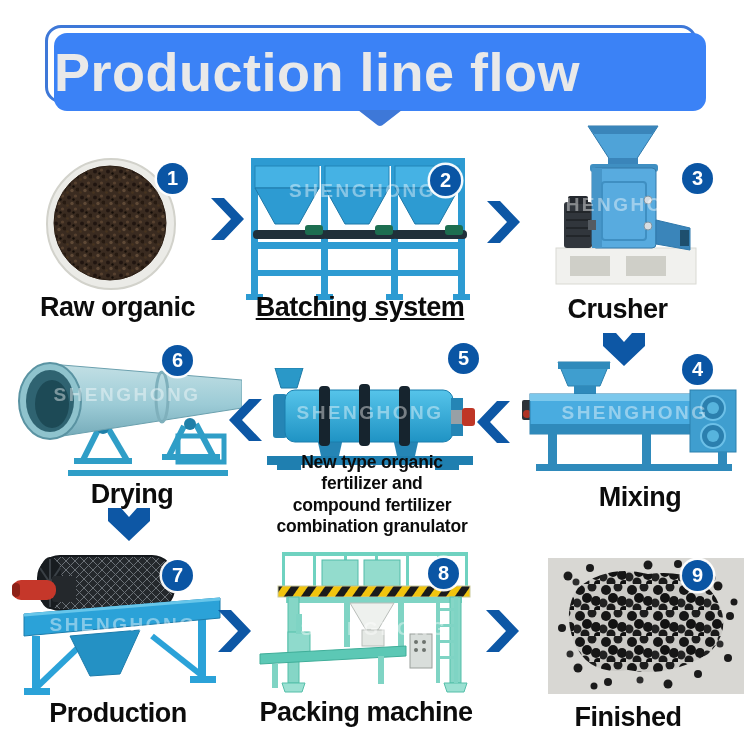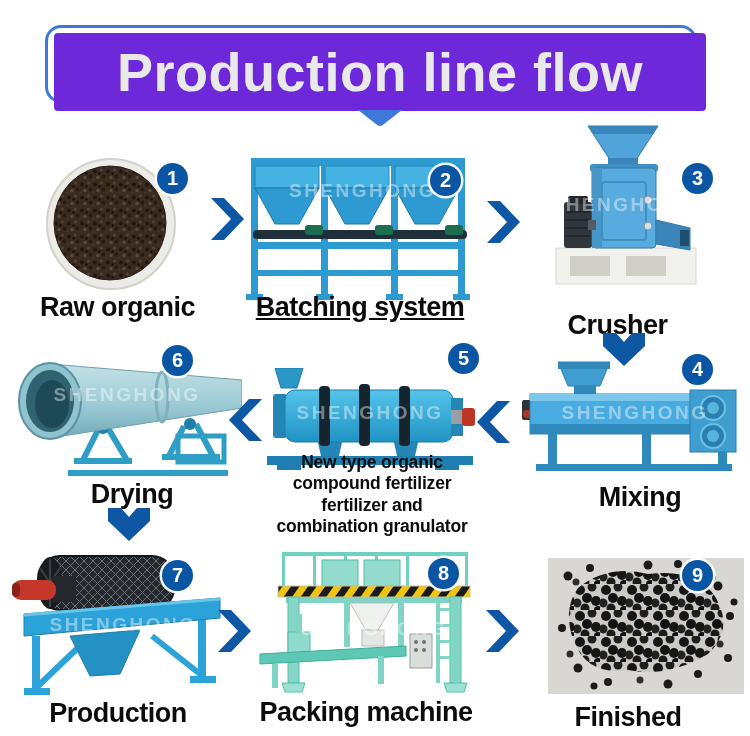--- a/index.html
+++ b/index.html
@@ -1,22 +1,22 @@
 <!DOCTYPE html>
 <html><head>
 <meta charset="utf-8">
 <style>
   html,body{margin:0;padding:0;background:#fff;}
   .stage{position:relative;width:750px;height:736px;background:#ffffff;
          font-family:"Liberation Sans",sans-serif;overflow:hidden;}
   
   .banner-outline{position:absolute;left:45px;top:25px;width:646px;height:72px;
                   border:3px solid #3e78d8;border-radius:16px;background:#fff;}
-  .banner{position:absolute;left:54px;top:33px;width:652px;height:78px;background:#6d28d9;
-          border-radius:4px;display:flex;align-items:center;justify-content:center;
+  .banner{position:absolute;left:54px;top:33px;width:652px;height:78px;background:#3b82f6;
+          border-radius:13px;display:flex;align-items:center;
           color:#e9e9e9;font-size:54px;font-weight:bold;letter-spacing:0.5px;}
   .banner-tail{position:absolute;left:358px;top:110px;}
   
   .cell{position:absolute;}
   .badge{position:absolute;width:31px;height:31px;border-radius:50%;background:#0a55a4;
          color:#fff;font-weight:bold;font-size:20px;display:flex;align-items:center;
          justify-content:center;box-shadow:0 0 0 2.5px rgba(255,255,255,.95);z-index:6;}
   .step-label{position:absolute;color:#0c0c0c;font-weight:bold;font-size:27px;
               text-align:center;letter-spacing:-0.5px;z-index:4;}
   .gran-label{font-size:17.5px;line-height:1.22;letter-spacing:-0.2px;}
@@ -138,21 +138,21 @@
       <circle cx="108" cy="102" r="4" fill="#d7dde2" stroke="#7d94a3"></circle>
       <polygon points="116,96 150,104 150,126 116,120" fill="#3a85ba" stroke="#2f78ab"></polygon>
       <rect x="140" y="106" width="9" height="16" fill="#1e4f6e"></rect>
       <rect x="48" y="96" width="8" height="10" fill="#555b61"></rect>
     </svg>
     <div class="wm" style="top:70px;">SHENGHONG</div>
   </div>
   <div class="badge" style="left:682px;top:163px;">
       <span>3</span>
     </div>
-  <div class="step-label" style="left:540px;top:310px;width:155px;">Crusher</div>
+  <div class="step-label" style="left:540px;top:294px;width:155px;">Crusher</div>
 
   <div class="arrow" style="left:603px;top:333px;">
     <svg width="42" height="33" viewBox="0 0 42 33">
       <polygon points="0,0 13,0 21,9 29,0 42,0 42,13 21,33 0,13" fill="#0d57a5"></polygon>
       </svg>
   </div>
 
   <div class="cell" style="left:522px;top:360px;width:226px;height:118px;">
     <svg width="226" height="118" viewBox="0 0 226 118">
       <polygon points="36,2 88,2 78,26 46,26" fill="#3f9ecf" stroke="#2c80ad"></polygon>
@@ -210,22 +210,22 @@
       <rect x="186" y="42" width="12" height="14" fill="#97a0a6"></rect>
       <rect x="197" y="40" width="13" height="18" rx="3" fill="#bf3626"></rect>
     </svg>
     <div class="wm" style="top:34px;">SHENGHONG</div>
   </div>
   <div class="badge" style="left:448px;top:343px;">
       <span>5</span>
     </div>
   <div class="step-label gran-label" style="left:258px;top:452px;width:228px;">
     <div>New type organic</div>
+    <div>fertilizer and</div>
     <div>compound fertilizer</div>
-    <div>fertilizer and</div>
     <div>combination granulator</div>
   </div>
 
   <div class="arrow" style="left:229px;top:399px;">
     <svg width="33" height="42" viewBox="0 0 33 42">
       <polygon points="33,0 20,0 0,21 20,42 33,42 13,21" fill="#0d57a5"></polygon>
       </svg>
   </div>
 
   <div class="cell" style="left:12px;top:348px;width:230px;height:132px;">

